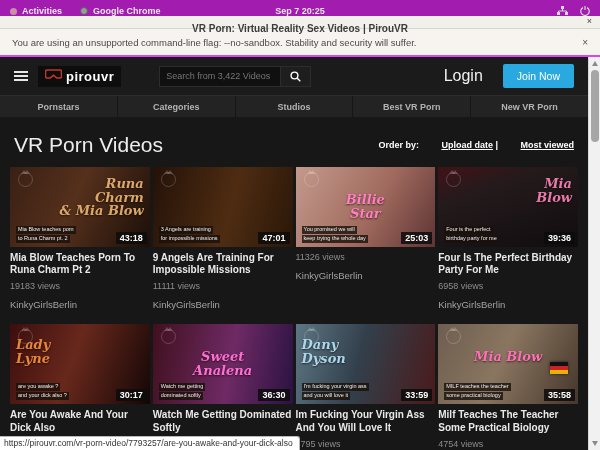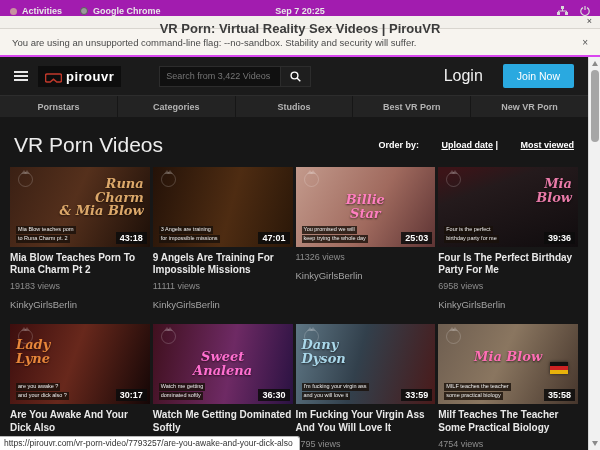--- a/index.html
+++ b/index.html
@@ -14,21 +14,21 @@
   .dot-activities { width:7px; height:7px; border-radius:50%; background:#c995a0; background:#c792a0; }
   .chrome-ico { width:8px; height:8px; border-radius:50%; background:#9a9a9a;
                 border:1.5px solid #5c5c5c; }
   .gb-clock { position:absolute; left:50%; transform:translateX(-50%); }
   .gb-right { margin-left:auto; display:flex; align-items:center; gap:12px; padding-right:10px; }
   .gb-right svg { display:block; }
 
   
   .titlebar { height:13px; background:#f2f0eb; border-bottom:1px solid #d8d5cf;
               display:flex; align-items:center; justify-content:center; position:relative; }
-  .titlebar .wt { font-size:13px; font-weight:bold; color:#3b3b3b;margin-top:12px; }
+  .titlebar .wt { font-size:10px; font-weight:bold; color:#3b3b3b;margin-top:12px; }
   .titlebar .close-x { position:absolute; right:8px; top:0; font-size:9px; color:#444; cursor:pointer; }
 
   
   .warnbar { height:28px; background:#f7f4ef; border-bottom:2px solid #d946ef;
              display:flex; align-items:center; padding:0 12px; }
   .warnbar .wtext { font-size:9.5px; color:#4a4a4a; }
   .warnbar .close-x { margin-left:auto; font-size:10px; color:#555; cursor:pointer; }
 
   
   .viewport { position:relative; height:393px; background:#171717; overflow:hidden; }
@@ -41,21 +41,21 @@
               border-right:3.5px solid transparent; margin:4px auto; }
   .sb-up { border-bottom:5px solid #8a8a8a; }
   .sb-down { border-top:5px solid #8a8a8a; position:absolute; bottom:0; left:2.5px; }
   .sb-thumb { width:8px; height:72px; background:#a6a6a6; border-radius:4px; margin:2px auto; }
 
   
   .site-header { height:38px; background:#1b1b1b; display:flex; align-items:center;
                  padding:0 14px; gap:10px; }
   .hamburger { width:14px; cursor:pointer; }
   .hamburger i { display:block; height:2px; background:#e8e8e8; margin:2px 0; }
-  .logo { display:flex; align-items:flex-end; gap:4px; background:#0d0d0d; padding:3px 7px; cursor:pointer; }
+  .logo { display:flex; align-items:flex-start; gap:4px; background:#0d0d0d; padding:3px 7px; cursor:pointer; }
   .logo-text { color:#fff; font-weight:bold; font-size:13px; letter-spacing:.5px; }
   .search-wrap { display:flex; margin-left:28px; }
   .search-input { width:122px; height:21px; background:#101010; border:1px solid #2c2c2c;
                   color:#9a9a9a; font-size:9px; padding:0 6px; outline:none; }
   .search-btn { width:30px; height:21px; background:#1e1e1e; border:1px solid #2c2c2c;
                 border-left:none; display:flex; align-items:center; justify-content:center; cursor:pointer; }
   .login { margin-left:auto; color:#f0f0f0; font-size:16px; cursor:pointer; padding:0 10px; }
   .join-btn { color:#fff; font-size:10.5px; padding:6px 14px; border:none;
               border-radius:2px; cursor:pointer; }
 

